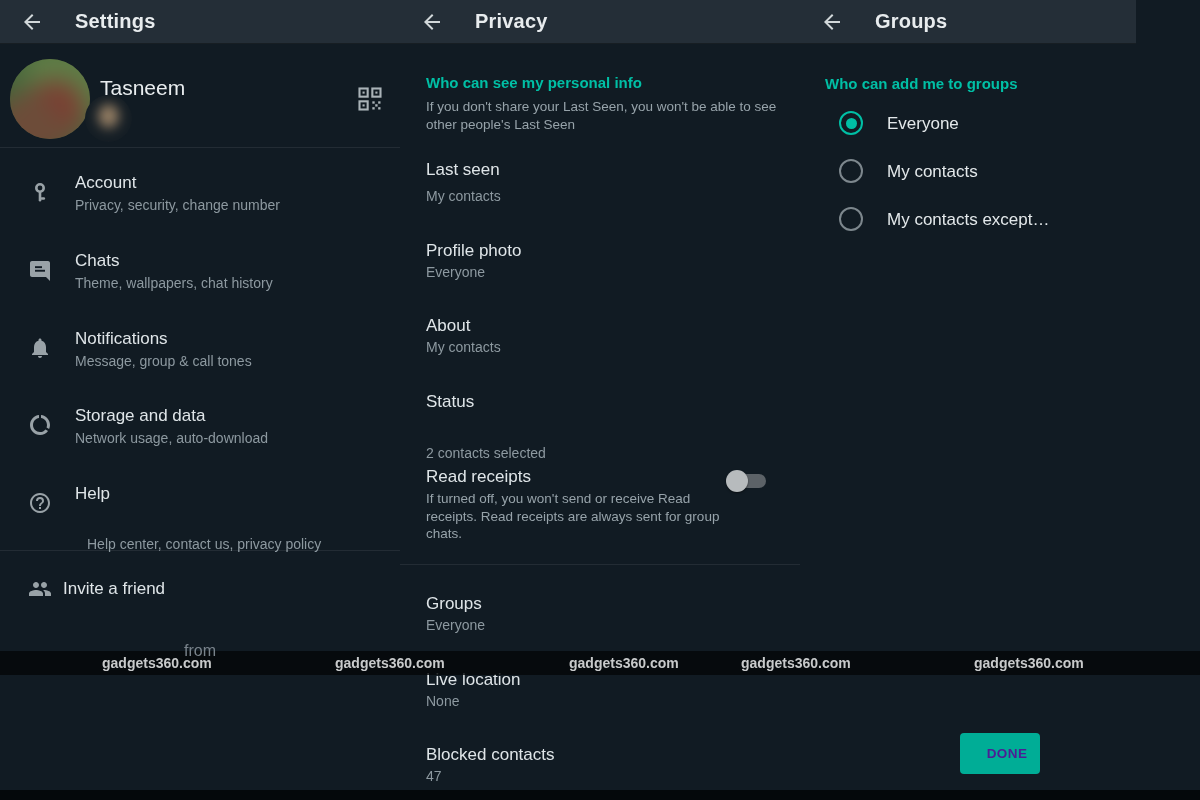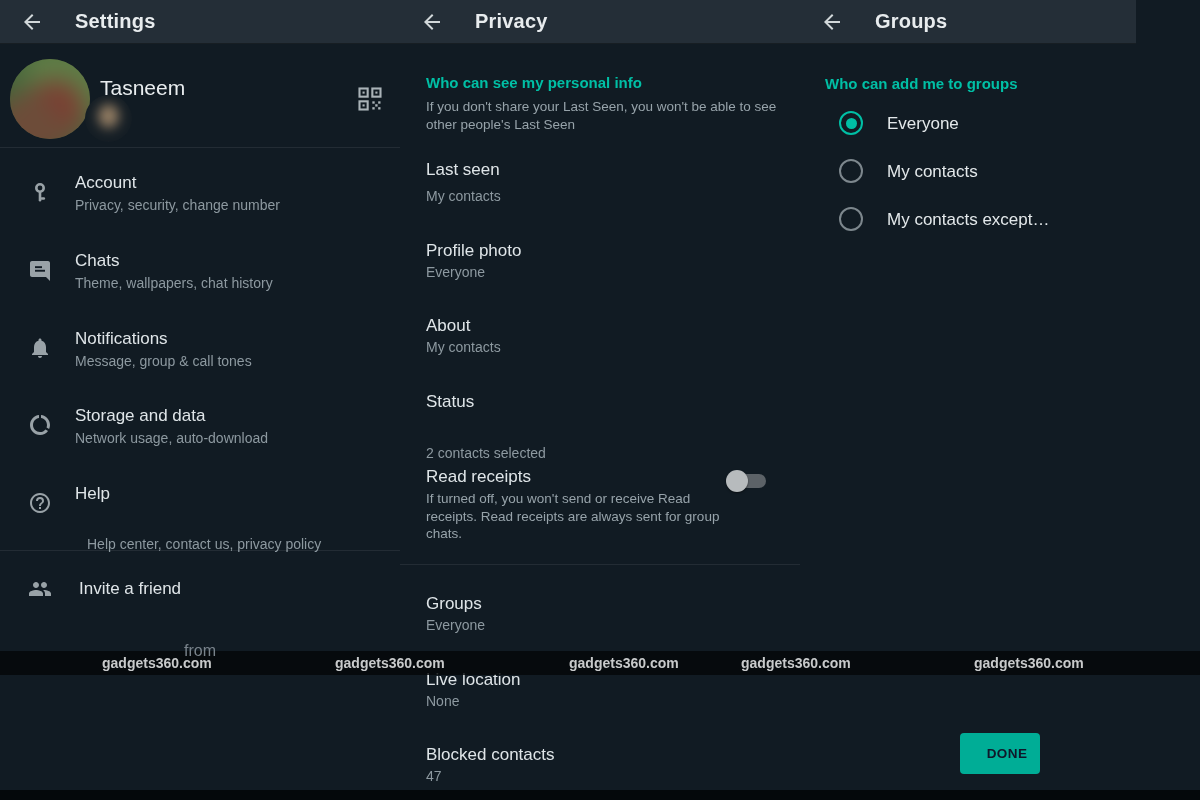--- a/index.html
+++ b/index.html
@@ -55,21 +55,21 @@
   .radio { position:absolute; width:24px; height:24px; border-radius:50%;
            border:2.5px solid #7d878d; cursor:pointer; }
   .radio.selected { border-color:#00bfa5; }
   .radio.selected::after { content:""; position:absolute; left:50%; top:50%;
            width:11px; height:11px; margin:-5.5px 0 0 -5.5px; border-radius:50%; background:#00bfa5; }
   .radio-label { position:absolute; font-size:17px; color:#e3e8ea; cursor:pointer; }
 
   
   .done-btn { position:absolute; left:960px; top:733px; width:80px; height:41px;
               background:#00ad96; border:none; border-radius:4px; cursor:pointer;
-              font-family:inherit; font-size:13.5px; font-weight:700; color:#0f172a;
+              font-family:inherit; font-size:13.5px; font-weight:700; color:#4c1d95;
               letter-spacing:0.4px;padding-left:14px; }
 
   
   .from-txt { position:absolute; left:0; top:642px; width:400px; text-align:center;
               font-size:16px; color:#79838b; z-index:3; }
   .brand-txt { position:absolute; left:0; top:668px; width:400px; text-align:center;
               font-size:13px; font-weight:500; letter-spacing:4px; color:#a8b1b6; z-index:3; }
 
   
   .wm-bar { position:absolute; left:0; top:651px; width:1200px; height:24px;
@@ -189,21 +189,21 @@
   </div>
 
   <div class="divider" style="left:0; top:550px; width:400px;"></div>
 
   <div>
     <span class="micon" style="top:577px;">
       <svg width="24" height="24" viewBox="0 0 24 24">
         <path d="M16 11c1.66 0 2.99-1.34 2.99-3S17.66 5 16 5c-1.66 0-3 1.34-3 3s1.34 3 3 3zm-8 0c1.66 0 2.99-1.34 2.99-3S9.66 5 8 5C6.34 5 5 6.34 5 8s1.34 3 3 3zm0 2c-2.33 0-7 1.17-7 3.5V19h14v-2.5c0-2.33-4.67-3.5-7-3.5zm8 0c-.29 0-.62.02-.97.05 1.16.84 1.97 1.97 1.97 3.45V19h6v-2.5c0-2.33-4.67-3.5-7-3.5z" fill="#99a2a7"></path>
       </svg>
     </span>
-    <span class="row-label" style="left:79px; top:579px;text-align:right;">Invite a friend</span>
+    <span class="row-label" style="left:63px; top:579px;text-align:right;">Invite a friend</span>
   </div>
 
   <div class="from-txt">from</div>
 
   <span class="teal-head" style="left:426px; top:74px;">Who can see my personal info</span>
   <span class="para" style="left:426px; top:98px; width:372px;">If you don't share your Last Seen, you won't be able to see other people's Last Seen</span>
 
   <div>
     <span class="row-label" style="left:426px; top:160px;">Last seen</span>
     <span class="row-sub" style="left:426px; top:188px;">My contacts</span>

